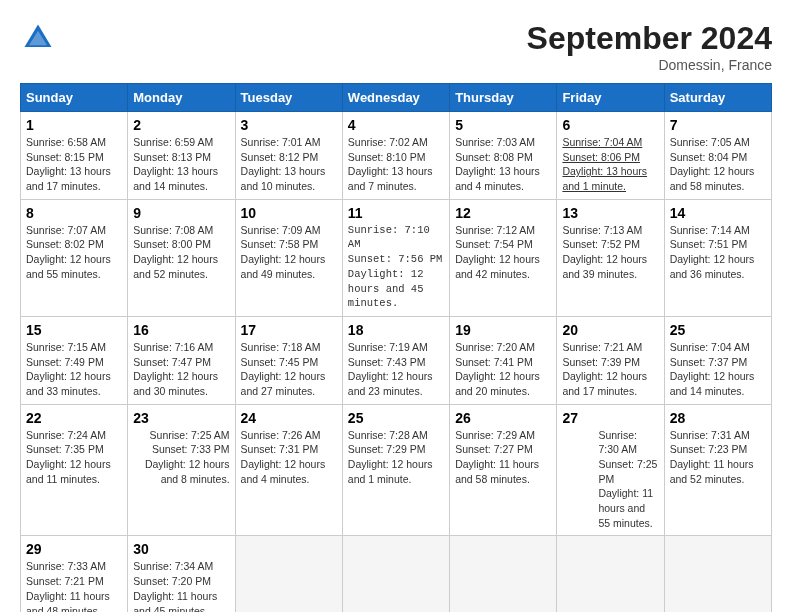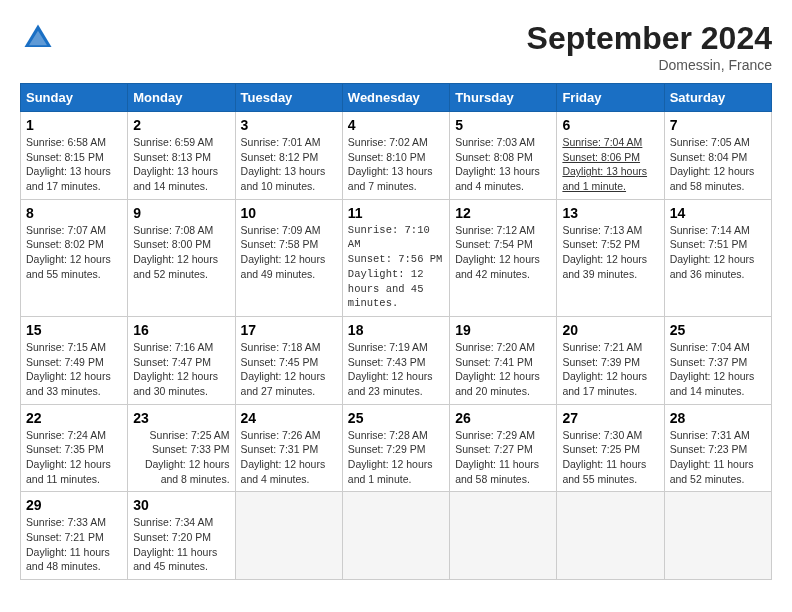--- a/index.html
+++ b/index.html
@@ -273,21 +273,21 @@
 Daylight: 12 hours and 1 minute.</div>
         </td>
         <td>
           <span class="day-number">26</span>
           <div class="day-info" style="white-space: pre-line;">Sunrise: 7:29 AM
 Sunset: 7:27 PM
 Daylight: 11 hours and 58 minutes.</div>
         </td>
         <td>
           <span class="day-number">27</span>
-          <div class="day-info" style="white-space: pre-line;">Sunrise: 7:30 AM
+          <div class="day-info" style="white-space: pre-line; margin-left: 36px;">Sunrise: 7:30 AM
 Sunset: 7:25 PM
 Daylight: 11 hours and 55 minutes.</div>
         </td>
         <td>
           <span class="day-number">28</span>
           <div class="day-info" style="white-space: pre-line;">Sunrise: 7:31 AM
 Sunset: 7:23 PM
 Daylight: 11 hours and 52 minutes.</div>
         </td>
       </tr>

